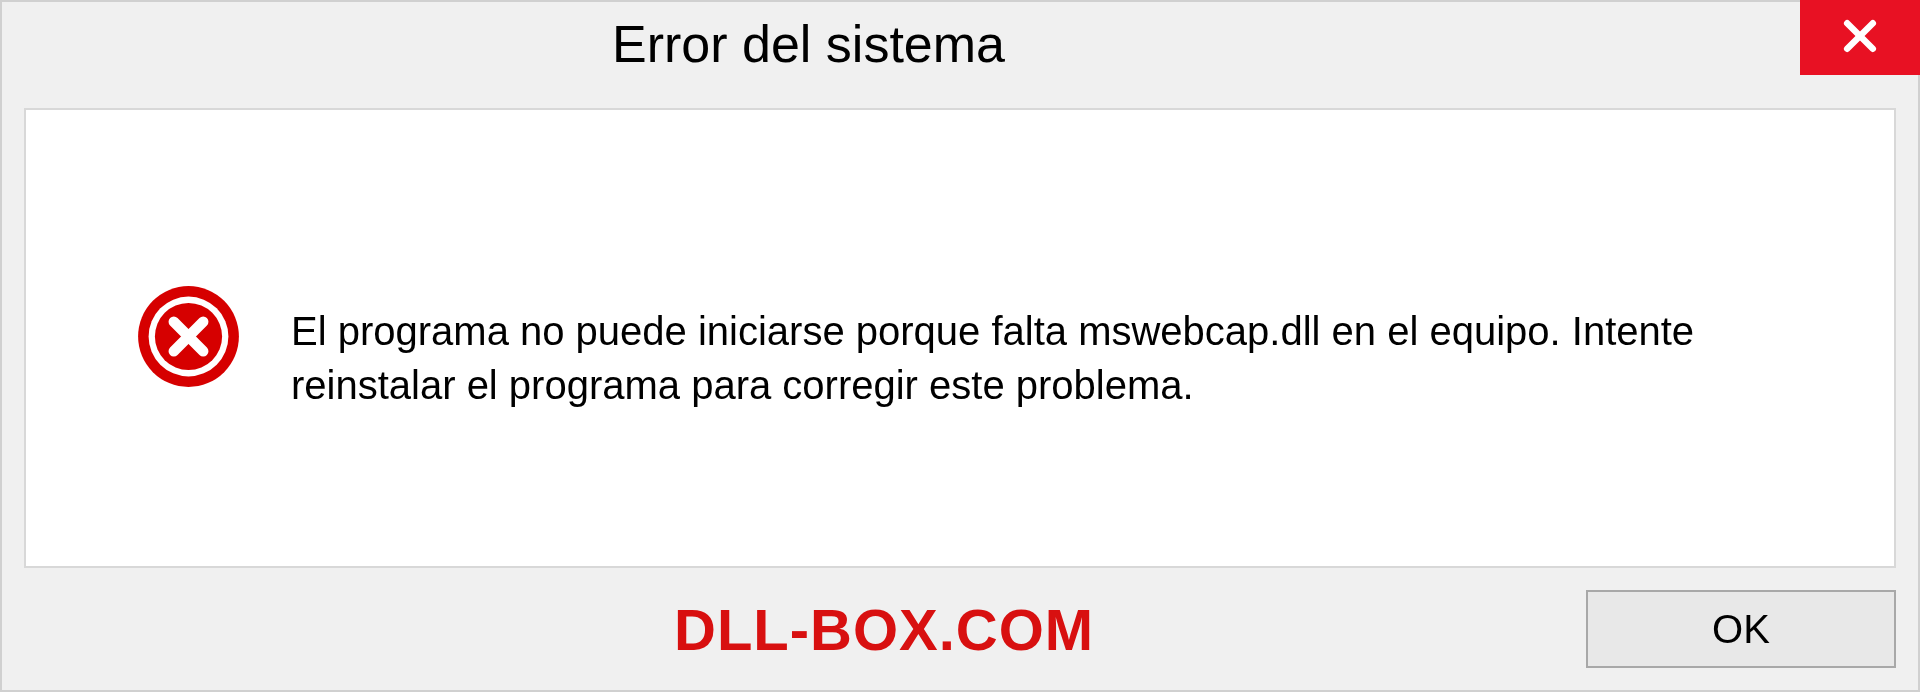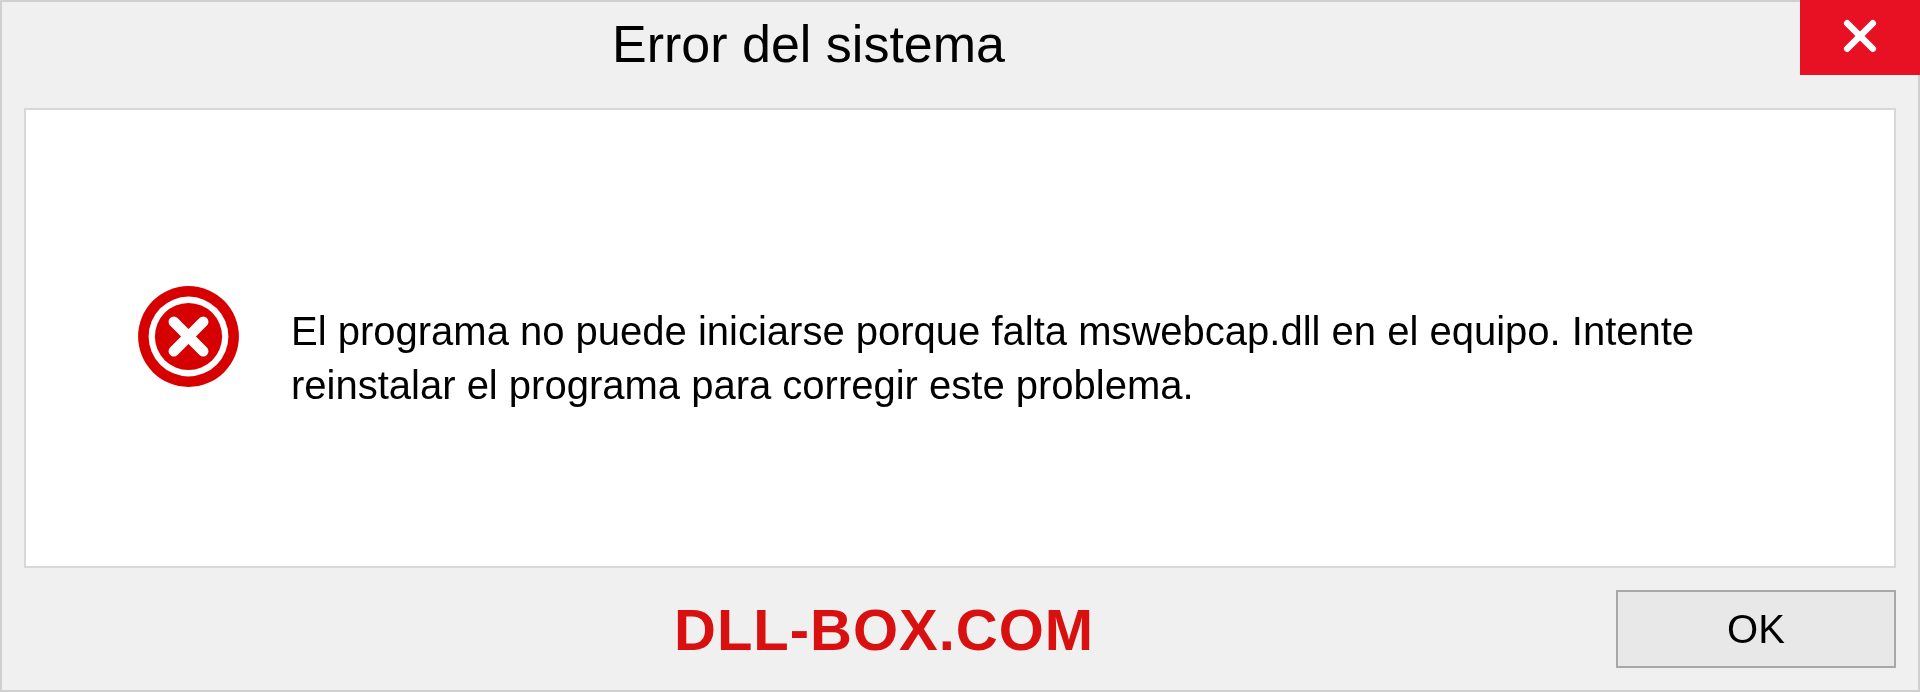--- a/index.html
+++ b/index.html
@@ -89,21 +89,21 @@
     }
     .watermark {
       font-size: 58px;
       font-weight: 900;
       color: #d81010;
       letter-spacing: 1px;
       font-family: Arial, sans-serif;
       padding-left: 650px;
     }
     .ok-btn {
-      width: 280px;
+      width: 310px;
       height: 78px;
       background: #e8e8e8;
       border: 2px solid #a8a8a8;
       font-size: 40px;
       color: #000;
       display: flex;
       align-items: center;
       justify-content: center;
       cursor: pointer;
       font-family: "Segoe UI", Tahoma, Arial, sans-serif;

